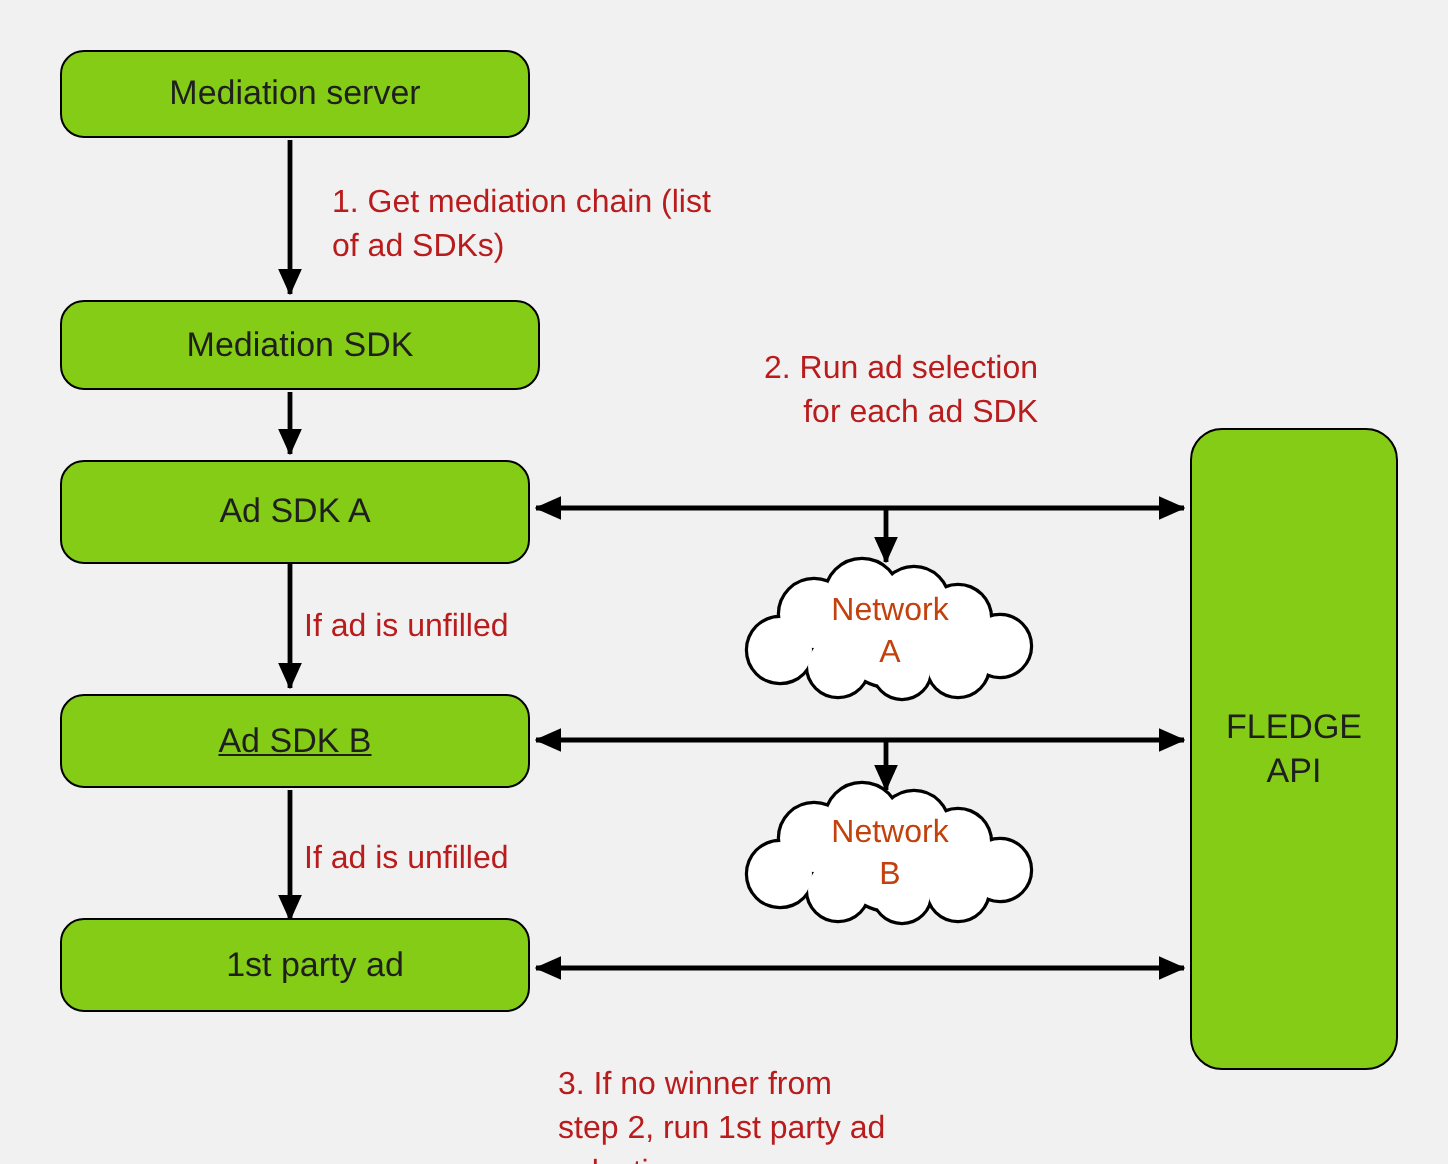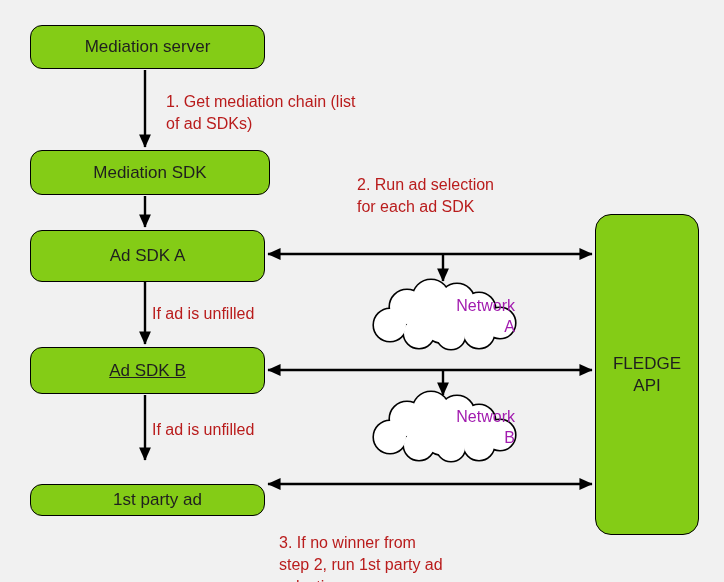--- a/index.html
+++ b/index.html
@@ -33,42 +33,42 @@
     font-size: 17px;
     line-height: 22px;
     text-align: center;
     white-space: pre-line;
     color: #1f1f1f;
   }
   .node-mediation-server { left: 30px; top: 25px;  width: 235px; height: 44px; }
   .node-mediation-sdk    { left: 30px; top: 150px; width: 240px; height: 45px; }
   .node-ad-sdk-a         { left: 30px; top: 230px; width: 235px; height: 52px; }
   .node-ad-sdk-b         { left: 30px; top: 347px; width: 235px; height: 47px; text-decoration: underline; }
-  .node-first-party-ad   { left: 30px; top: 484px; width: 235px; height: 32px; padding-left: 20px; }
+  .node-first-party-ad   { left: 30px; top: 459px; width: 235px; height: 47px; padding-left: 20px; }
   .node-fledge-api       { left: 595px; top: 214px; width: 104px; height: 321px; border-radius: 16px; }
   .diagram-label {
     position: absolute;
     font-size: 16px;
     line-height: 22px;
     white-space: pre-line;
     color: #b91c1c;
   }
   .label-step1 { left: 166px; top: 91px;  width: 230px; }
-  .label-step2 { left: 357px; top: 174px; width: 172px; text-align: left; }
+  .label-step2 { left: 347px; top: 174px; width: 172px; text-align: right; }
   .label-unfilled-a { left: 152px; top: 303px; }
   .label-unfilled-b { left: 152px; top: 419px; }
   .label-step3 { left: 279px; top: 532px; width: 235px; }
   .cloud-label {
     position: absolute;
     width: 140px;
     font-size: 16px;
     line-height: 21px;
-    text-align: right;
+    text-align: center;
     white-space: pre-line;
-    color: #a21caf;
+    color: #c2410c;
   }
   .cloud-label-a { left: 375px; top: 295px; }
   .cloud-label-b { left: 375px; top: 406px; }
   .cs { fill: #ffffff; stroke: #000000; stroke-width: 3.2px; }
   .cf { fill: #ffffff; stroke: none; }
   .arrow { stroke: #000000; stroke-width: 2.4px; }
 </style>
 </head>
 <body>
 

